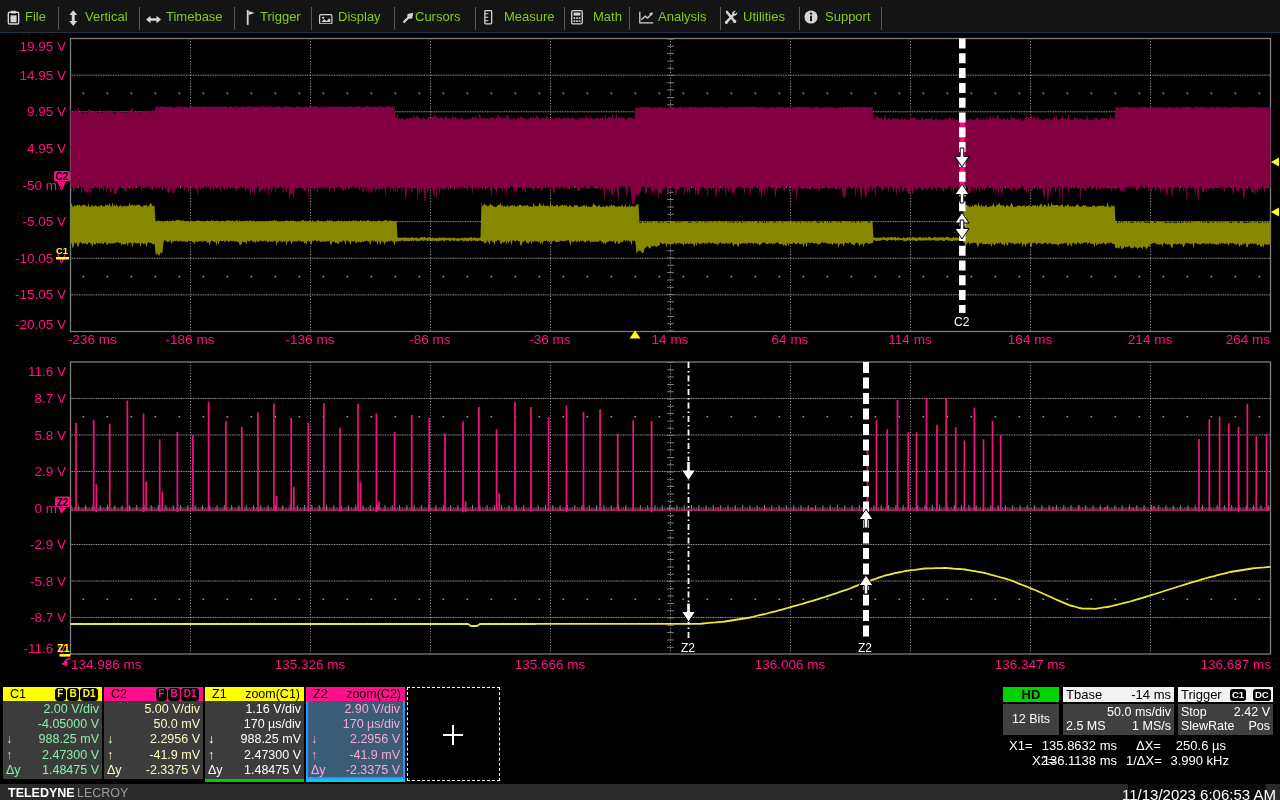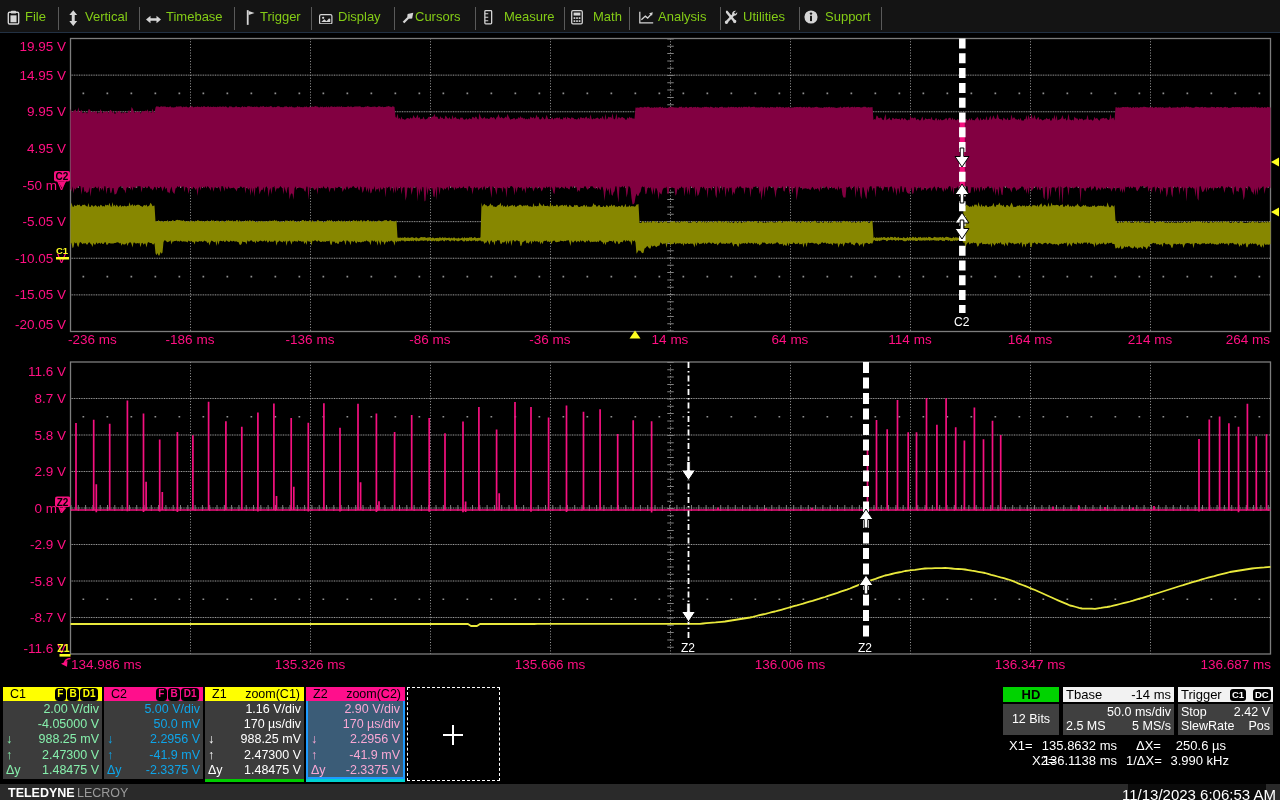--- a/index.html
+++ b/index.html
@@ -246,21 +246,21 @@
         <span class="cpre">Δy</span>
         <span class="cval">1.48475 V</span>
       </div>
 </div>
   </div>
 <div class="cbox" style="left:104px">
 <div class="chdr" style="background:#ff0f8c">
       <span class="cname">C2</span>
 <span class="badges"><span class="bdg" style="color:#ff0f8c">F</span><span class="bdg" style="color:#ff0f8c">B</span><span class="bdg" style="color:#ff0f8c">D1</span></span>
 </div>
-<div class="cbody" style="background:#3c3c3c;color:#0ea5e9;">
+<div class="cbody" style="background:#3c3c3c;color:#fef9c3;">
 <div class="crow">
         <span class="cpre"></span>
         <span class="cval">5.00 V/div</span>
       </div>
 <div class="crow">
         <span class="cpre"></span>
         <span class="cval">50.0 mV</span>
       </div>
 <div class="crow">
         <span class="cpre">↓</span>
@@ -346,21 +346,21 @@
 <div style="position:absolute;left:1063px;top:687px;width:111px;height:15px;background:#f2f2f2;color:#000;font-size:13px;line-height:15px">
     <span style="position:absolute;left:3px">Tbase</span>
     <span style="position:absolute;right:3px">-14 ms</span>
   </div>
 <div style="position:absolute;left:1063px;top:703.5px;width:111px;height:31px;background:#404040;color:#fff;font-size:12.5px">
 <div style="position:relative;height:15.5px">
       <span style="position:absolute;right:3px;top:1px">50.0 ms/div</span>
     </div>
 <div style="position:relative;height:15.5px">
       <span style="position:absolute;left:3px">2.5 MS</span>
-      <span style="position:absolute;right:3px">5 MS/s</span>
+      <span style="position:absolute;right:3px">1 MS/s</span>
     </div>
   </div>
 <div style="position:absolute;left:1178px;top:687px;width:95px;height:15px;background:#f2f2f2;color:#000;font-size:13px;line-height:15px">
     <span style="position:absolute;left:3px">Trigger</span>
     <span class="tbdg" style="left:52px">C1</span>
     <span class="tbdg" style="left:75px">DC</span>
   </div>
 <div style="position:absolute;left:1178px;top:703.5px;width:95px;height:31px;background:#404040;color:#fff;font-size:12.5px">
 <div style="position:relative;height:15.5px">
       <span style="position:absolute;left:3px;top:1px">Stop</span>

